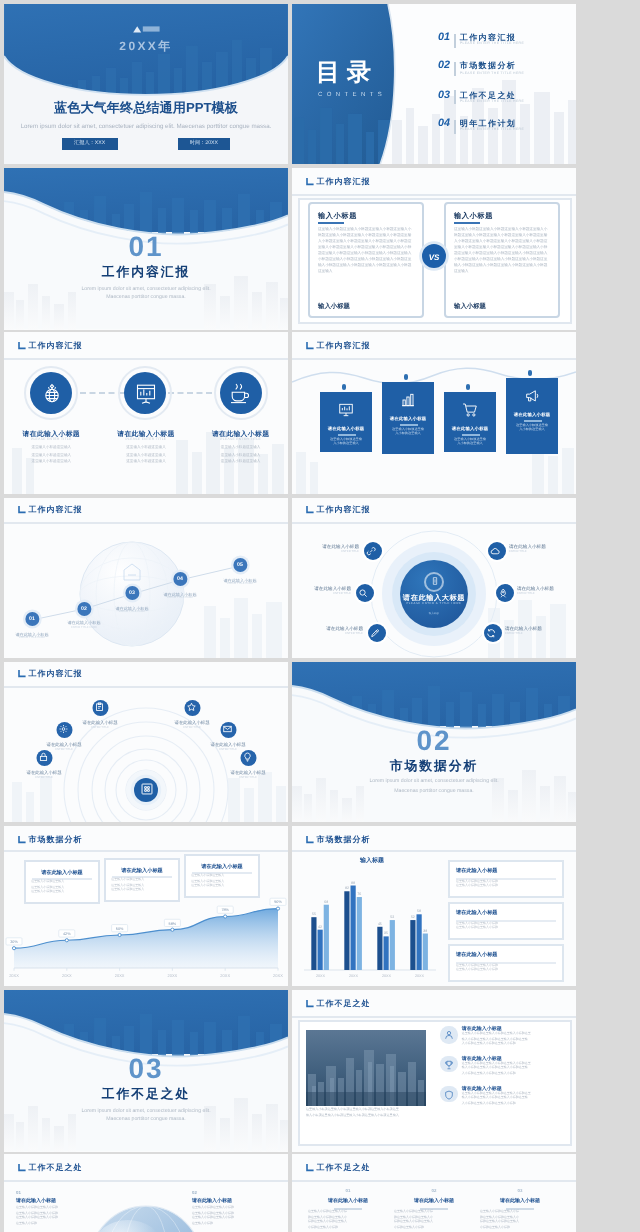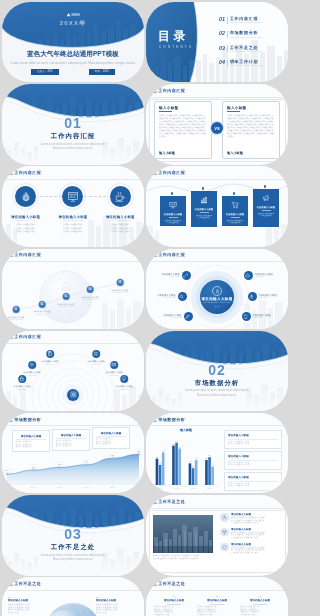--- a/index.html
+++ b/index.html
@@ -1,19 +1,19 @@
 <!DOCTYPE html>
 <html><head>
 <meta charset="utf-8">
 <style>
   html,body{margin:0;padding:0;}
   body{width:290px;height:616px;background:#dadada;font-family:"Liberation Sans",sans-serif;overflow:hidden;}
   .grid{position:absolute;left:2px;top:2px;display:grid;grid-template-columns:142px 142px;
         column-gap:2px;row-gap:1.8px;}
-  .slide{width:142px;height:80.4px;background:#fbfcfd;position:relative;overflow:hidden;border-radius:28px;}
+  .slide{width:142px;height:80.4px;background:#fbfcfd;position:relative;overflow:hidden;}
   svg.full{position:absolute;left:0;top:0;width:142px;height:80.4px;display:block;}
 
   
   .cover .logo{position:absolute;left:0;right:0;top:10px;text-align:center;z-index:3;line-height:0;}
   .cover .yr{position:absolute;left:0;right:0;top:16.5px;text-align:center;color:#a9c4e1;font-size:6px;letter-spacing:1.2px;font-weight:bold;z-index:3;}
   .cover .title{position:absolute;left:0;right:0;top:47.5px;text-align:center;color:#1d4f8c;font-size:6.6px;font-weight:bold;z-index:3;}
   .cover .sub{position:absolute;left:0;right:0;top:58.5px;text-align:center;color:#a9b3c0;font-size:3.1px;z-index:3;}
   .cover .btns{position:absolute;left:0;right:0;top:67px;display:flex;justify-content:space-between;padding:0 29px;z-index:3;}
   .cover .btn{background:#1d5694;color:#d3e2f2;font-size:2.6px;padding:1.3px 6px;line-height:1.3;}
 

